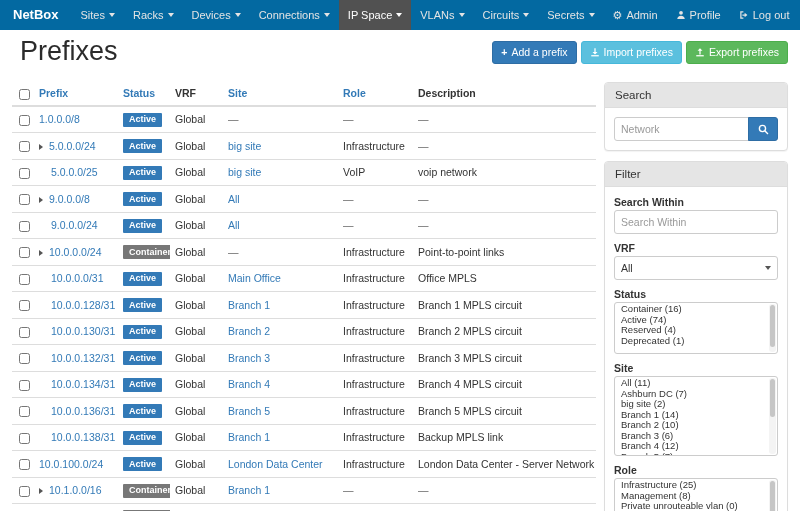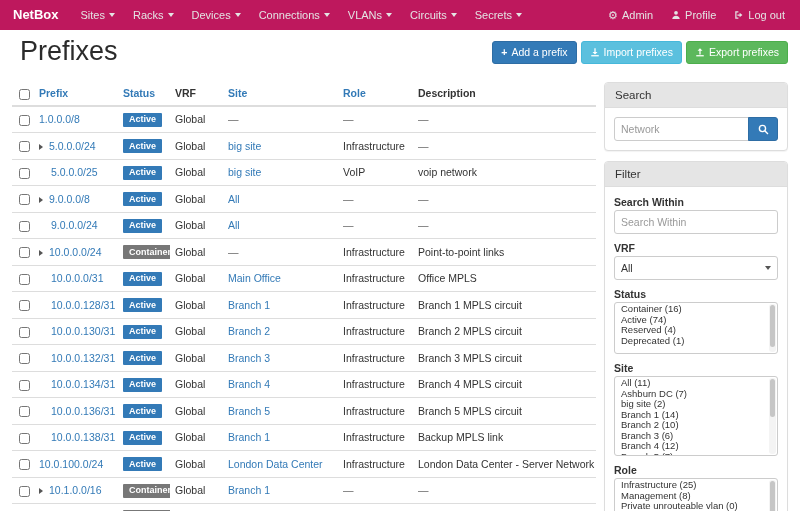--- a/index.html
+++ b/index.html
@@ -1,21 +1,21 @@
 <!DOCTYPE html>
 <html style="--link: #337ab7; --active-badge: #337ab7; --container-badge: #777777; --add-button: #337ab7; --import-button: #5bc0de; --export-button: #5cb85c;"><head>
 <meta charset="utf-8">
 <style>
   html,body{margin:0;padding:0;}
   body{
     width:800px;height:511px;overflow:hidden;position:relative;
     background:#fff;font-family:"Liberation Sans",sans-serif;color:#333;
   }
   
-  .navbar{position:absolute;top:0;left:0;right:0;height:30px;background:#be185d;display:flex;align-items:stretch;z-index:5;}
+  .navbar{position:absolute;top:0;left:0;right:0;height:30px;background:#0369a1;display:flex;align-items:stretch;z-index:5;}
   .brand{color:#fff;font-size:13px;font-weight:600;line-height:30px;padding:0 13px;text-decoration:none;cursor:pointer;}
   .nav-menu{display:flex;align-items:stretch;}
   .nav-item{display:flex;align-items:center;gap:4px;color:#e4e4e4;font-size:11px;line-height:30px;padding:0 9px;text-decoration:none;cursor:pointer;white-space:nowrap;}
   .nav-item.active{background:#515151;color:#fff;}
   .caret{display:inline-block;width:0;height:0;border-left:3.5px solid transparent;border-right:3.5px solid transparent;border-top:4px solid currentColor;}
   .nav-right{margin-left:auto;display:flex;align-items:stretch;padding-right:6px;}
   .icn{font-size:11px;line-height:1;display:inline-flex;align-items:center;}
   
   .page-title{position:absolute;left:20px;top:36px;margin:0;font-size:27px;font-weight:400;color:#2b2b2b;}
   .toolbar{position:absolute;top:41px;right:12px;display:flex;gap:4px;}
@@ -73,20 +73,24 @@
         <i class="caret"></i>
       </a>
       <a class="nav-item">
         <span>Devices</span>
         <i class="caret"></i>
       </a>
       <a class="nav-item">
         <span>Connections</span>
         <i class="caret"></i>
       </a>
+      <a class="nav-item active">
+        <span>IP Space</span>
+        <i class="caret"></i>
+      </a>
       <a class="nav-item">
         <span>VLANs</span>
         <i class="caret"></i>
       </a>
       <a class="nav-item">
         <span>Circuits</span>
         <i class="caret"></i>
       </a>
       <a class="nav-item">
         <span>Secrets</span>

